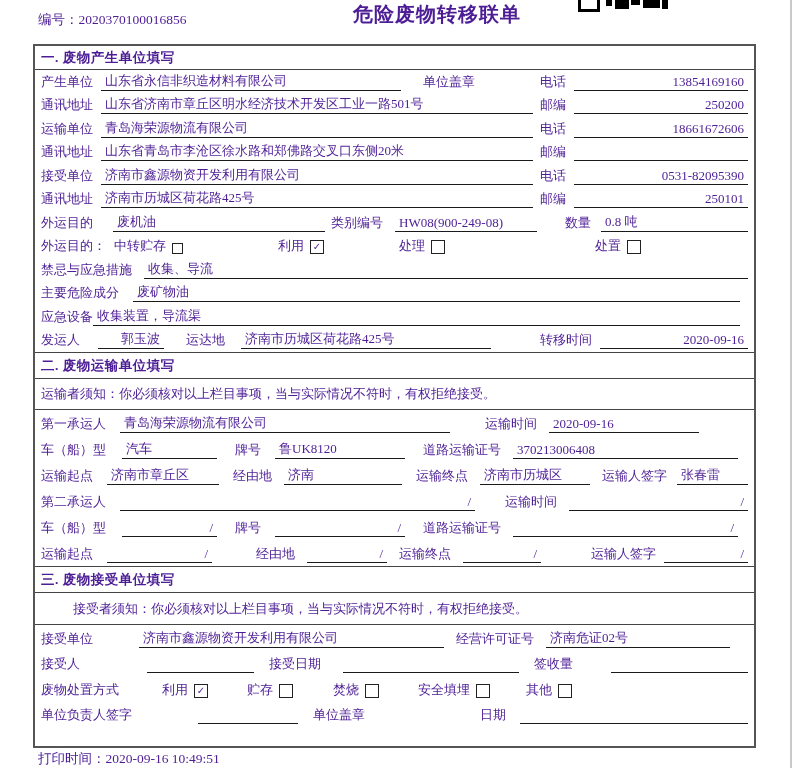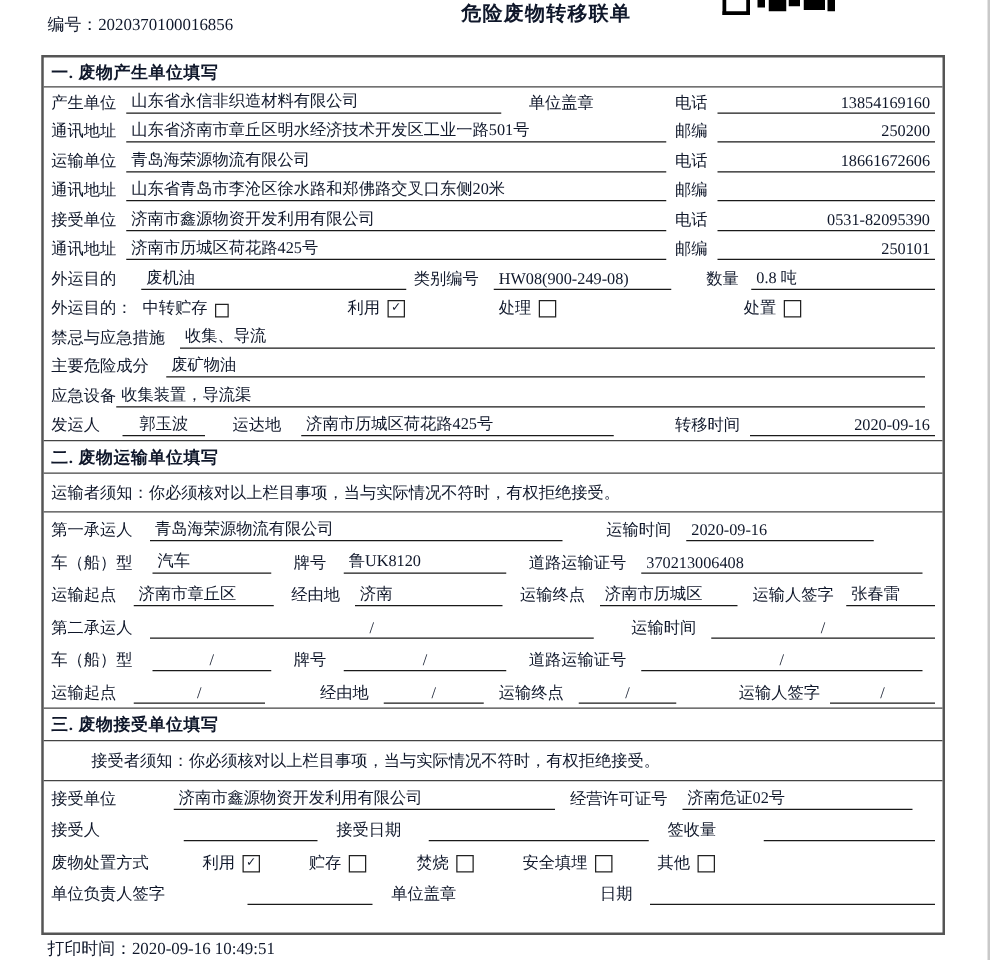--- a/index.html
+++ b/index.html
@@ -1,21 +1,21 @@
 <!DOCTYPE html>
 <html><head>
 <meta charset="utf-8">
 <style>
   html,body{margin:0;padding:0;background:#fff;}
   .page{position:relative;width:796px;height:768px;background:#fff;overflow:hidden;
-        font-family:"Liberation Serif","DejaVu Serif",serif;color:#0f172a;font-size:13px;text-decoration:underline;}
+        font-family:"Liberation Serif","DejaVu Serif",serif;color:#4c1d95;font-size:13px;text-decoration:underline;}
   .edge-r{position:absolute;top:0;bottom:0;right:4px;width:2px;background:#c9c9c9;}
   .doc-no{position:absolute;left:38px;top:11px;white-space:nowrap;font-size:13.5px;}
   .title{position:absolute;left:157px;top:1px;width:560px;text-align:center;
-         font-size:16px;font-weight:bold;letter-spacing:1px;}
+         font-size:20px;font-weight:bold;letter-spacing:1px;}
   .qr{position:absolute;left:578px;top:0;width:90px;height:9px;display:flex;align-items:flex-start;}
   .qr i{display:block;background:#000;height:8px;}
   .qr i:nth-child(1){width:16px;height:9px;border-left:3px solid #000;border-right:3px solid #000;background:transparent;border-bottom:3px solid #000;}
   .qr i:nth-child(2){width:7px;margin-left:6px;height:6px;}
   .qr i:nth-child(3){width:14px;margin-left:3px;height:9px;}
   .qr i:nth-child(4){width:9px;margin-left:2px;height:5px;}
   .qr i:nth-child(5){width:18px;margin-left:3px;height:8px;}
   .qr i:nth-child(6){width:6px;margin-left:2px;height:9px;}
 
   .tbl{position:absolute;left:33px;top:44px;width:723px;height:704px;border:2px solid #555;
@@ -27,21 +27,21 @@
           height:31px;box-sizing:border-box;flex:0 0 auto;}
   .row{position:relative;display:flex;align-items:flex-end;padding:0 6px 3px;
        box-sizing:border-box;flex:0 0 auto;}
   .s1r{height:23.5px;}
   .s2r{height:26px;}
   .s3r{height:25.5px;}
   .lbl{white-space:nowrap;}
   .val{border-bottom:1px solid #1a1a1a;padding:0 4px 0;white-space:nowrap;overflow:hidden;
        box-sizing:border-box;min-height:15px;}
   .fx{flex:1;}
-  .ctr{text-align:center;}
+  .ctr{text-align:right;}
   .rc{position:absolute;left:505px;right:6px;bottom:3px;display:flex;align-items:flex-end;text-align:right;}
   .rc .val{flex:1;}
   .cb{display:inline-block;width:12px;height:12px;border:1px solid #222;margin-left:6px;margin-bottom:1px;
       font-family:"DejaVu Sans",sans-serif;font-size:10px;line-height:12px;text-align:center;flex:0 0 auto;}
   .cb.sm{width:9px;height:9px;line-height:9px;font-size:8px;}
   .print{position:absolute;left:38px;top:750px;white-space:nowrap;font-size:13.5px;}
 </style>
 </head>
 <body>
 

